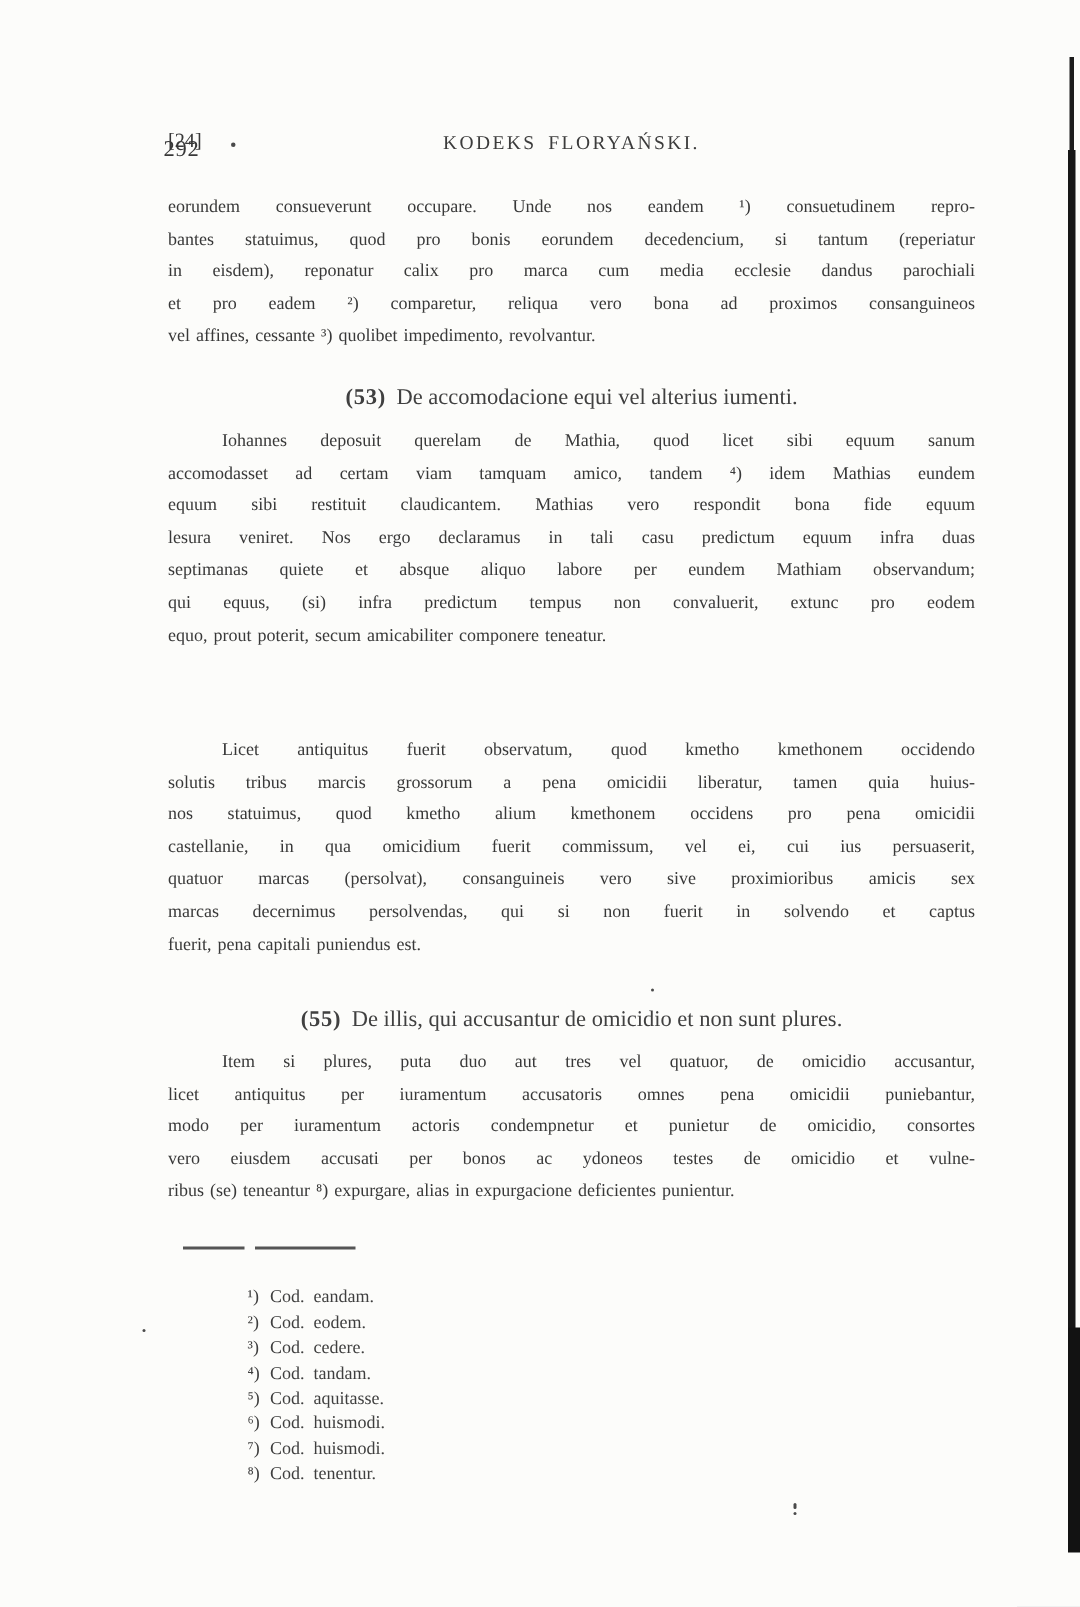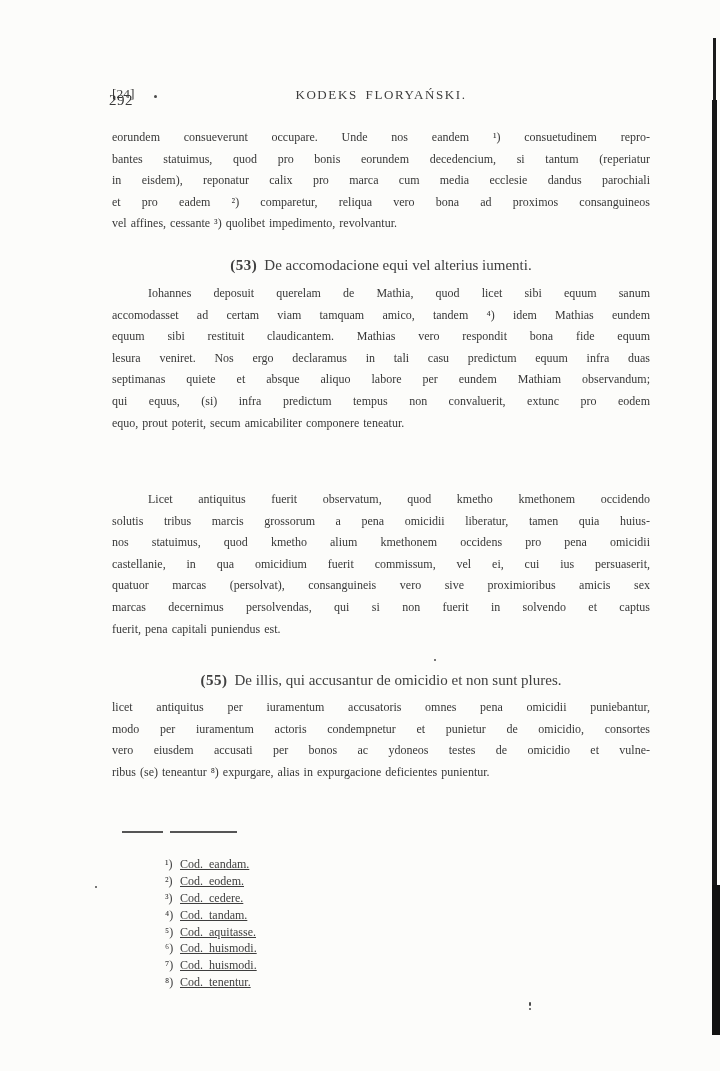--- a/index.html
+++ b/index.html
@@ -25,21 +25,21 @@
   .line.last{text-align-last:left;}
   .line.first{text-indent:36px;}
   .heading{position:absolute;left:112px;width:538px;text-align:center;font-size:15px;
     line-height:21px;color:#404040;}
   .heading .num{font-weight:bold;margin-right:7px;letter-spacing:.5px;}
   
   .footnote-rule-seg{position:absolute;height:2px;background:#555;}
   .footnotes{position:absolute;left:165px;top:856px;font-size:12px;color:#3e3e3e;}
   .fn-row{line-height:16.9px;height:16.9px;}
   .fn-mark{display:inline-block;width:15px;}
-  .fn-text{word-spacing:3px;text-decoration:underline;}
+  .fn-text{word-spacing:3px;}
   
   .scan-bar-top{position:absolute;left:713px;top:38px;width:3px;height:70px;background:#1b1b1b;}
   .scan-bar-mid{position:absolute;left:712px;top:100px;width:5px;height:790px;background:#161616;}
   .scan-bar-bottom{position:absolute;left:712px;top:885px;width:8px;height:150px;background:#121212;}
   .speck{position:absolute;background:#4a4a4a;border-radius:50%;}
   .speck-a{left:154px;top:95px;width:3px;height:3px;}
   .speck-b{left:95px;top:886px;width:2px;height:2px;}
   .speck-c{left:434px;top:659px;width:2px;height:2px;}
   .speck-d{left:529px;top:1002px;width:2px;height:4px;border-radius:1px;}
   .speck-e{left:529px;top:1008px;width:2px;height:2px;}
@@ -81,20 +81,21 @@
       <div class="line">castellanie, in qua omicidium fuerit commissum, vel ei, cui ius persuaserit,</div>
       <div class="line">quatuor marcas (persolvat), consanguineis vero sive proximioribus amicis sex</div>
       <div class="line">marcas decernimus persolvendas, qui si non fuerit in solvendo et captus</div>
       <div class="line last">fuerit, pena capitali puniendus est.</div>
     </div>
 
   <div class="heading" style="top:670px">
     <span class="num">(55)</span><span>De illis, qui accusantur de omicidio et non sunt plures.</span>
   </div>
   <div class="para" style="top:697px">
+      <div class="line first">Item si plures, puta duo aut tres vel quatuor, de omicidio accusantur,</div>
       <div class="line">licet antiquitus per iuramentum accusatoris omnes pena omicidii puniebantur,</div>
       <div class="line">modo per iuramentum actoris condempnetur et punietur de omicidio, consortes</div>
       <div class="line">vero eiusdem accusati per bonos ac ydoneos testes de omicidio et vulne-</div>
       <div class="line last">ribus (se) teneantur ⁸) expurgare, alias in expurgacione deficientes punientur.</div>
     </div>
 
   <div class="footnote-rule-seg" style="left:122px;top:831px;width:41px"></div>
   <div class="footnote-rule-seg" style="left:170px;top:831px;width:67px"></div>
 
   <div class="footnotes">

